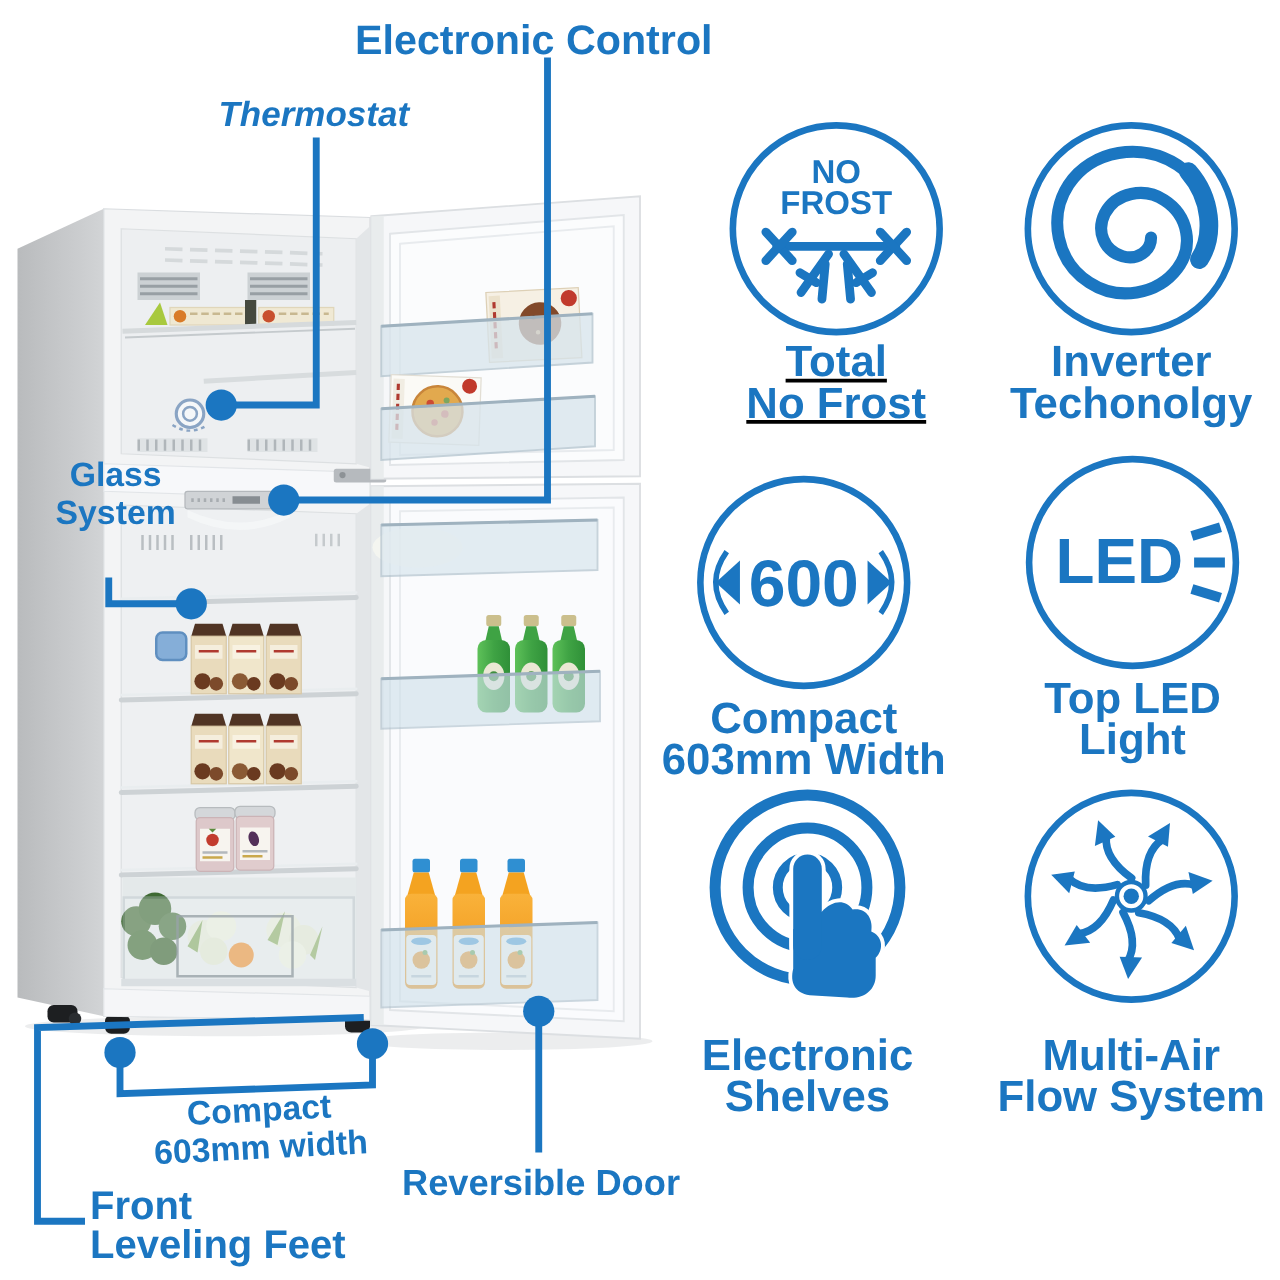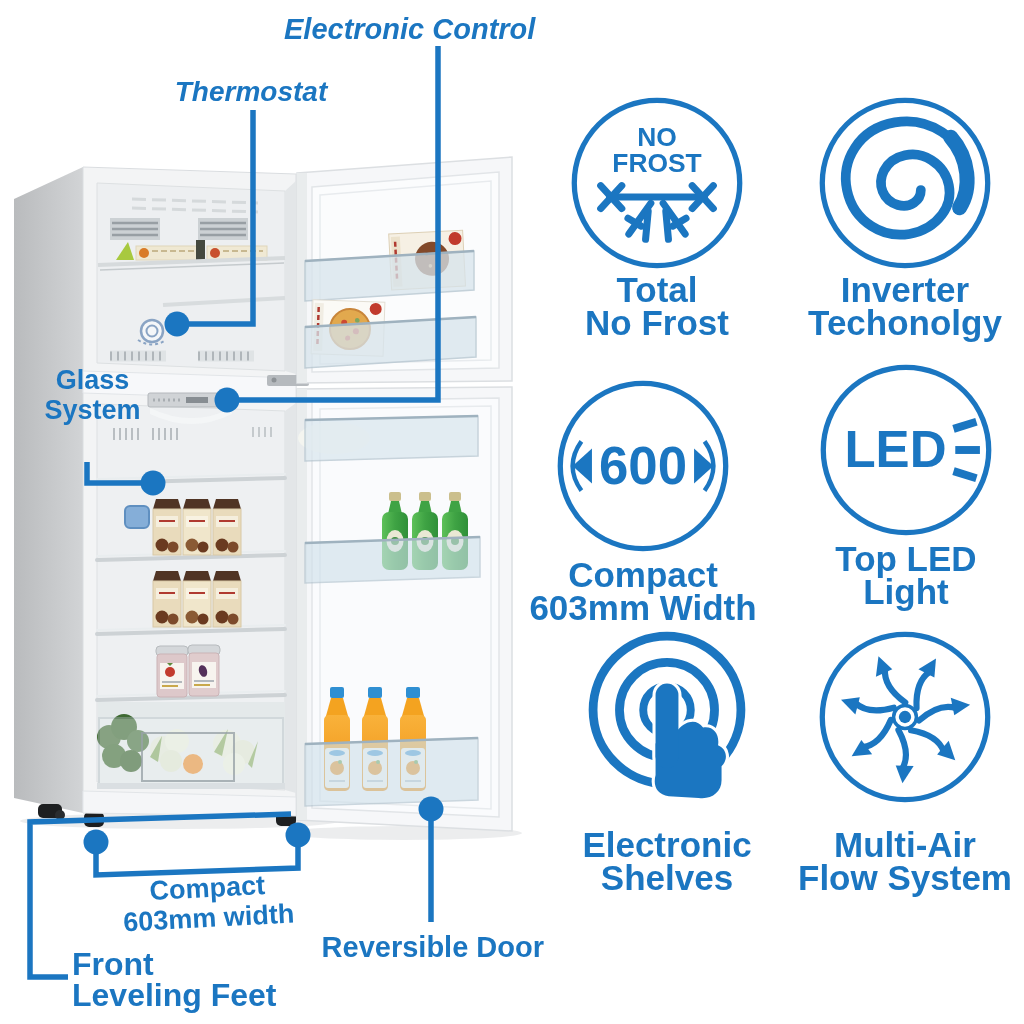--- a/index.html
+++ b/index.html
@@ -3,37 +3,37 @@
 <meta charset="utf-8">
 <style>
   html,body{margin:0;padding:0;background:#ffffff;}
   body{width:1024px;height:1024px;position:relative;overflow:hidden;
        font-family:"Liberation Sans","DejaVu Sans",sans-serif;}
   #scene{position:absolute;left:0;top:0;width:1024px;height:1024px;}
   .blue-label{position:absolute;color:#1b76c1;font-weight:700;z-index:5;}
   .center{text-align:center;}
   .nowrap{white-space:nowrap;}
   
-  #lbl-ec{left:284px;top:13px;width:240px;font-size:29px;font-style:italic;}
+  #lbl-ec{left:284px;top:13px;width:240px;font-size:33px;}
   #lbl-thermo{left:166px;top:76px;width:170px;font-size:28px;font-style:italic;}
   #lbl-shelves{left:10px;top:365px;width:165px;font-size:27px;line-height:30px;}
   #lbl-width{left:103px;top:873px;width:210px;font-size:27px;line-height:30px;
              transform:rotate(-3deg);}
   #lbl-feet{left:72px;top:949px;font-size:32px;line-height:31px;}
   #lbl-rev{left:318px;top:931px;width:226px;font-size:29px;text-align:right;}
   
   .fcell{position:absolute;width:250px;text-align:center;z-index:4;}
   .fcell svg{display:block;margin:0 auto;width:176px;height:176px;}
   .flabel{color:#1b76c1;font-weight:700;font-size:35px;line-height:33px;}
   .r1 .flabel{margin-top:2px;}
   .r2 .flabel{margin-top:4px;}
   .r3 .flabel{margin-top:23px;}
-  #f0{left:532px;top:95px;} #f1{left:780px;top:95px;}
+  #f0{left:544px;top:95px;text-decoration:underline;} #f1{left:780px;top:95px;}
   #f2{left:518px;top:378px;} #f3{left:781px;top:362px;}
-  #f4{left:542px;top:629px;} #f5{left:780px;top:629px;}
+  #f4{left:521px;top:629px;} #f5{left:780px;top:629px;}
 </style>
 </head>
 <body>
 
 <svg id="scene" viewBox="0 0 1024 1024">
   <defs>
     <linearGradient id="gSide" x1="0" y1="0" x2="1" y2="0">
       <stop offset="0" stop-color="#b9bbbd"></stop>
         <stop offset="1" stop-color="#d2d4d6"></stop>
     </linearGradient>

